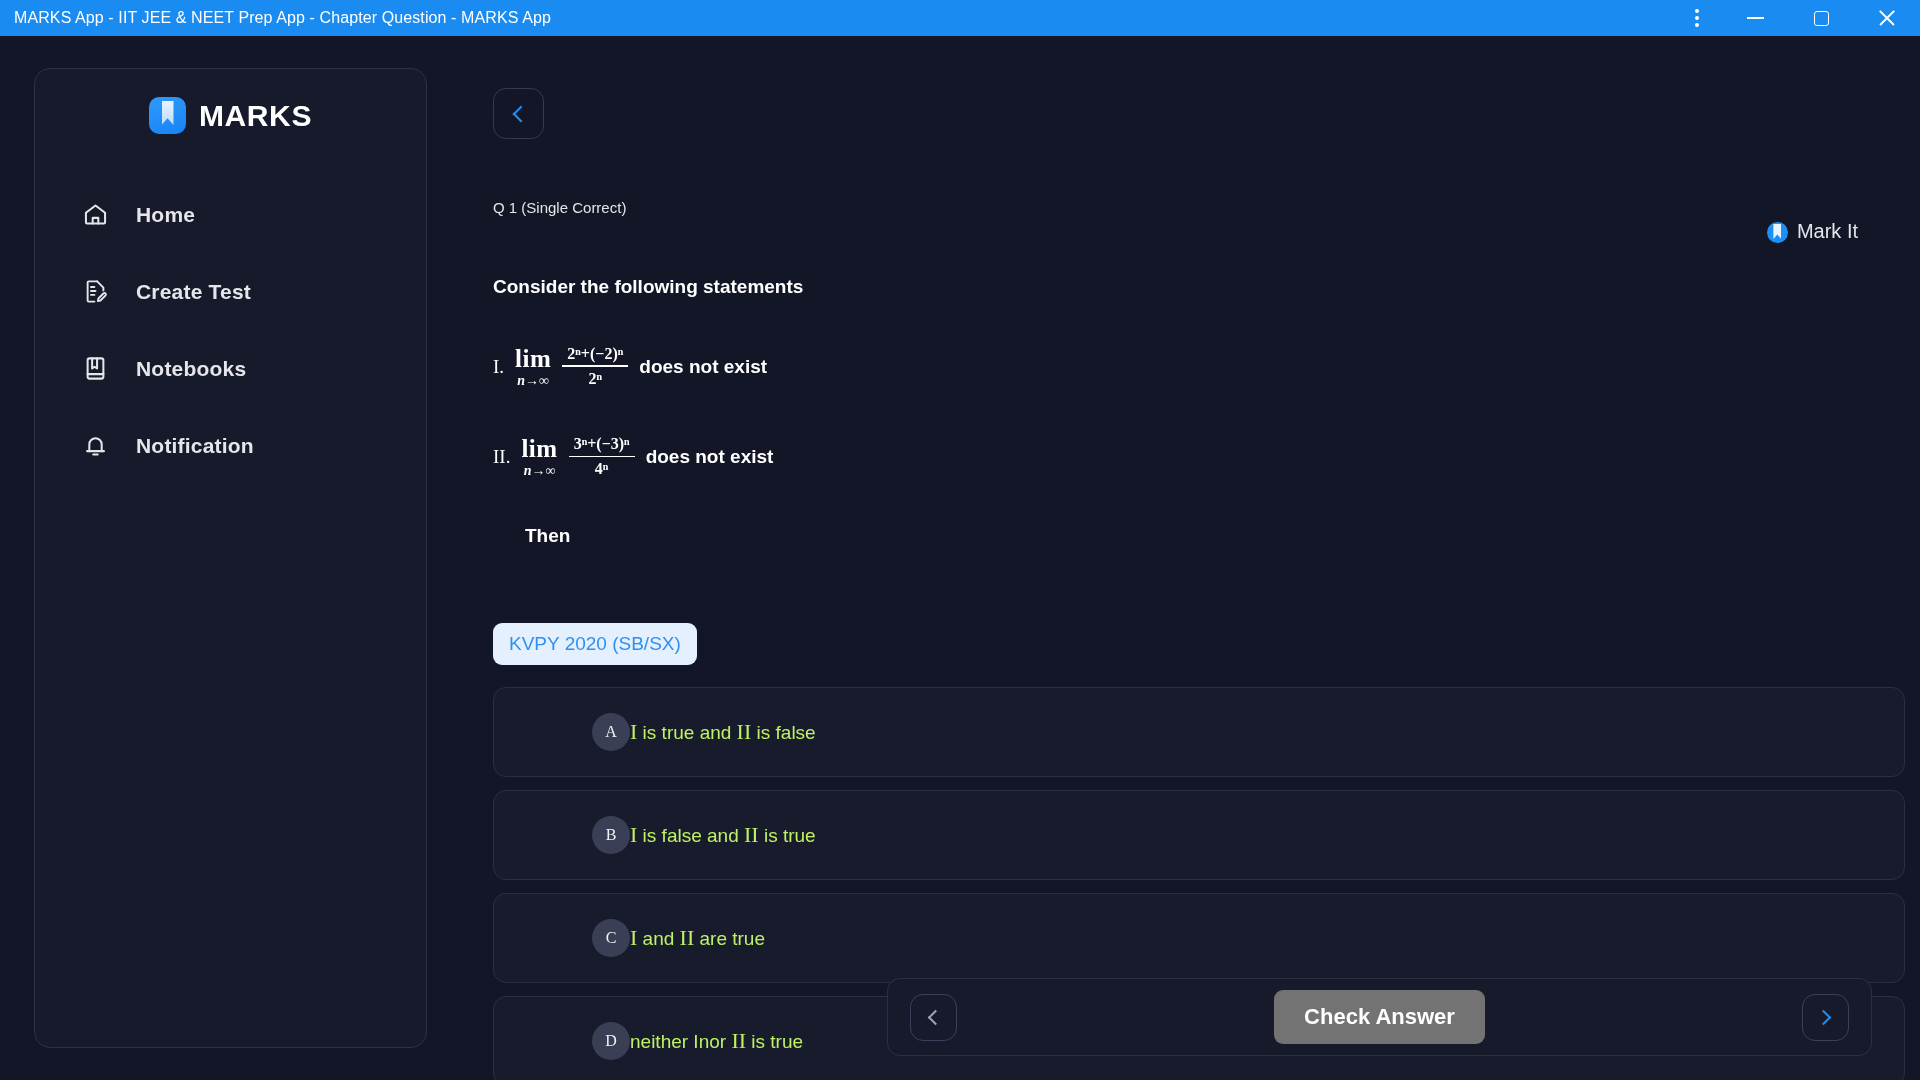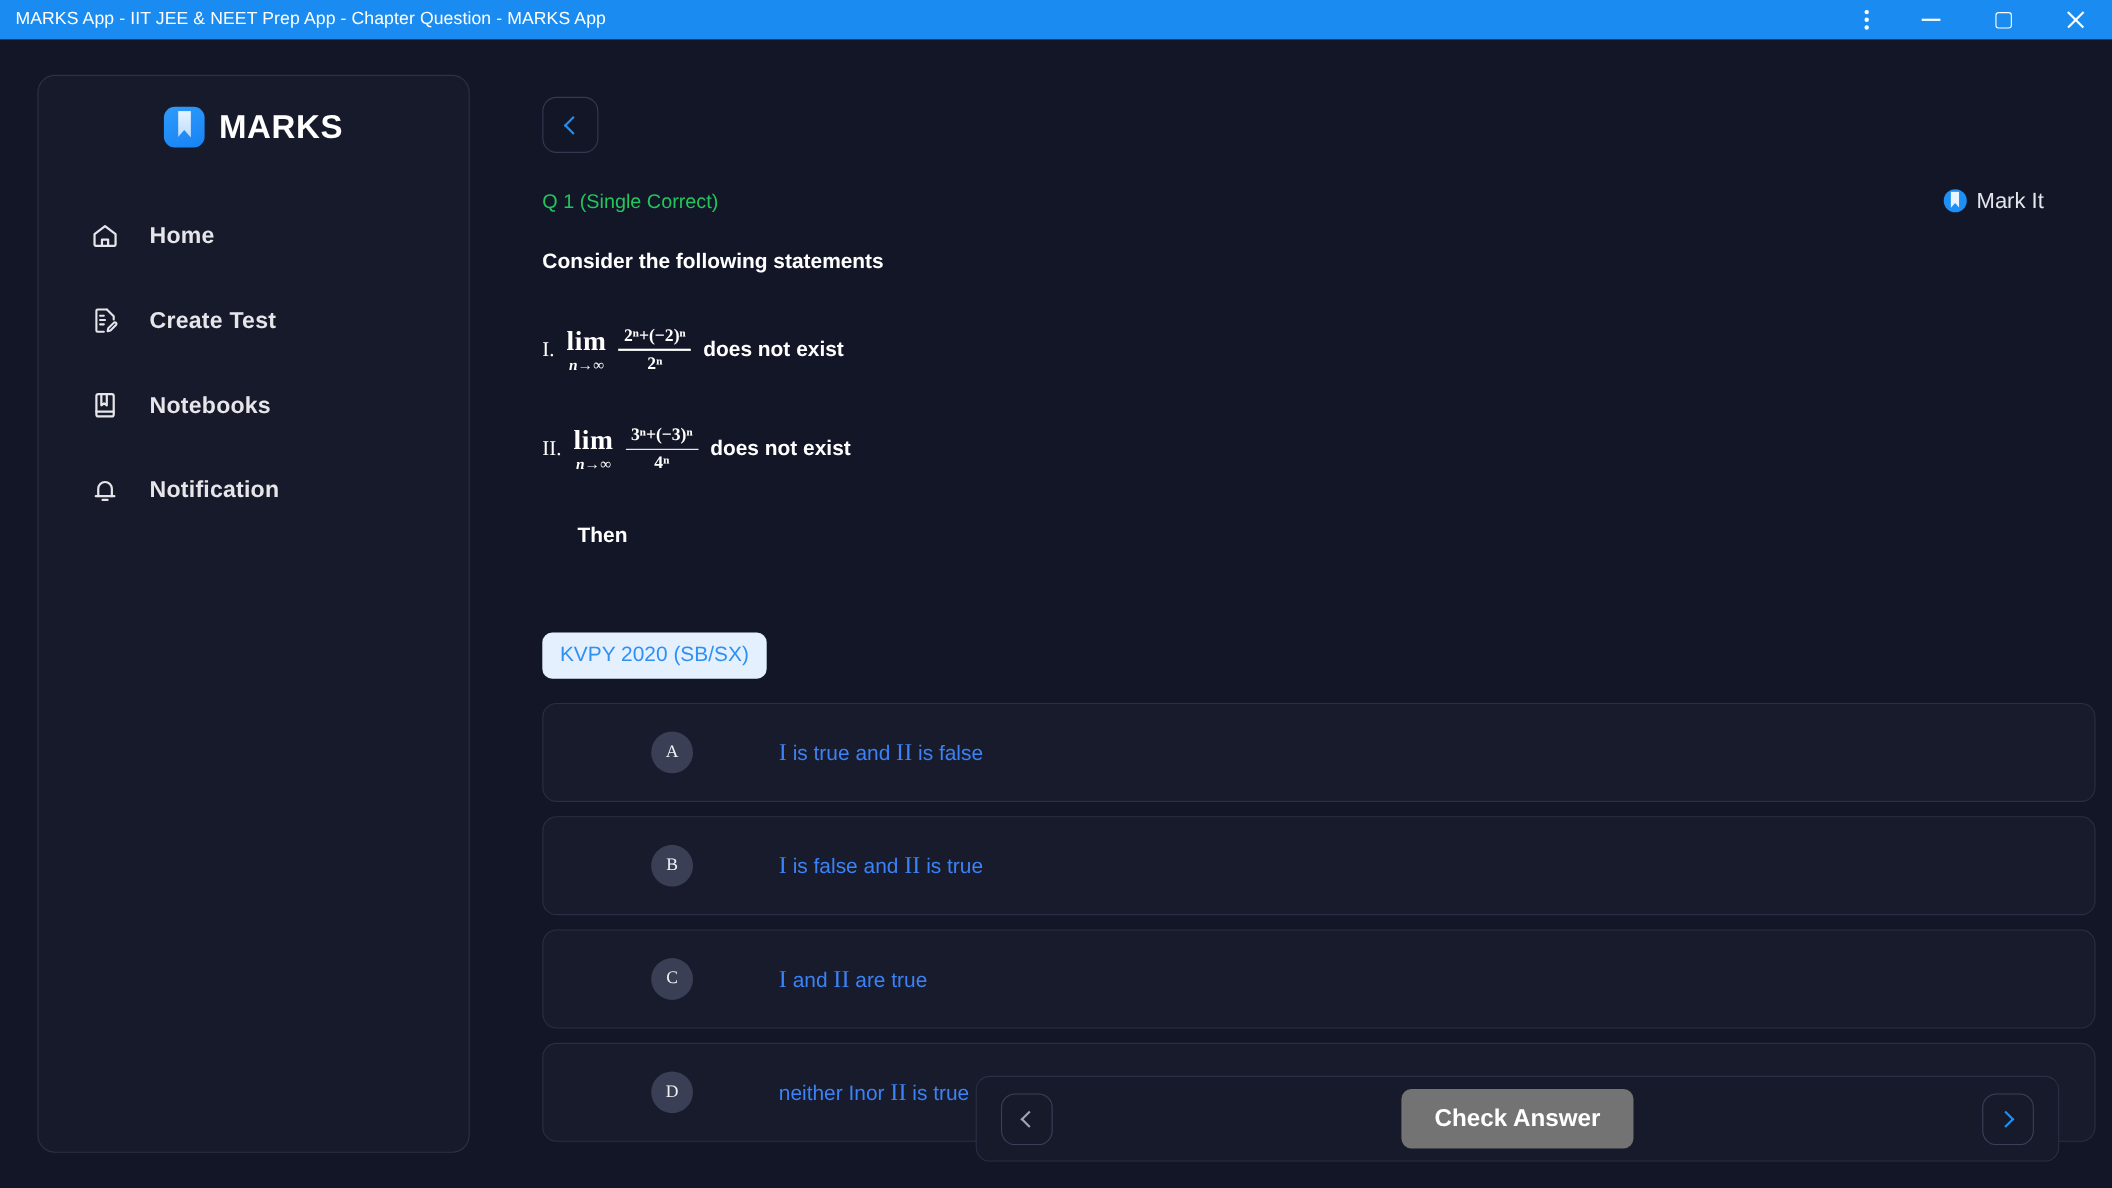--- a/index.html
+++ b/index.html
@@ -152,27 +152,28 @@
     transform: rotate(45deg);
     margin-left: 4px;
   }
 
   .q-row {
     display: flex;
     align-items: center;
     justify-content: space-between;
     margin-top: 33px;
   }
-  .q-label { color: #22c55e; font-size: 18px; }
+  .q-label { color: #e5e5e5; font-size: 15px; }
   .mark-it {
     display: flex;
-    align-items: flex-start;
+    align-items: flex-end;
     gap: 9px;
     cursor: pointer;
     margin-right: 14px;
+    margin-top: 48px;
   }
   .mark-icon {
     width: 21px; height: 21px;
     border-radius: 50%;
     background: #1e90f5;
     position: relative;
     overflow: hidden;
     flex: 0 0 auto;
   }
   .mark-icon::after {
@@ -266,22 +267,21 @@
     color: #f2f2f5;
     display: flex;
     align-items: center;
     justify-content: center;
     font-family: "Liberation Serif", serif;
     font-size: 16px;
     margin-left: 98px;
     flex: 0 0 auto;
   }
   .opt-text {
-    margin-left: 78px;
-    color: #3b82f6;
+    color: #bef264;
     font-size: 19px;
     font-family: "Liberation Sans", sans-serif;
   }
   .rn { font-family: "Liberation Serif", serif; font-size: 22px; }
 
   
   .bottombar {
     position: absolute;
     left: 460px;
     right: 48px;

